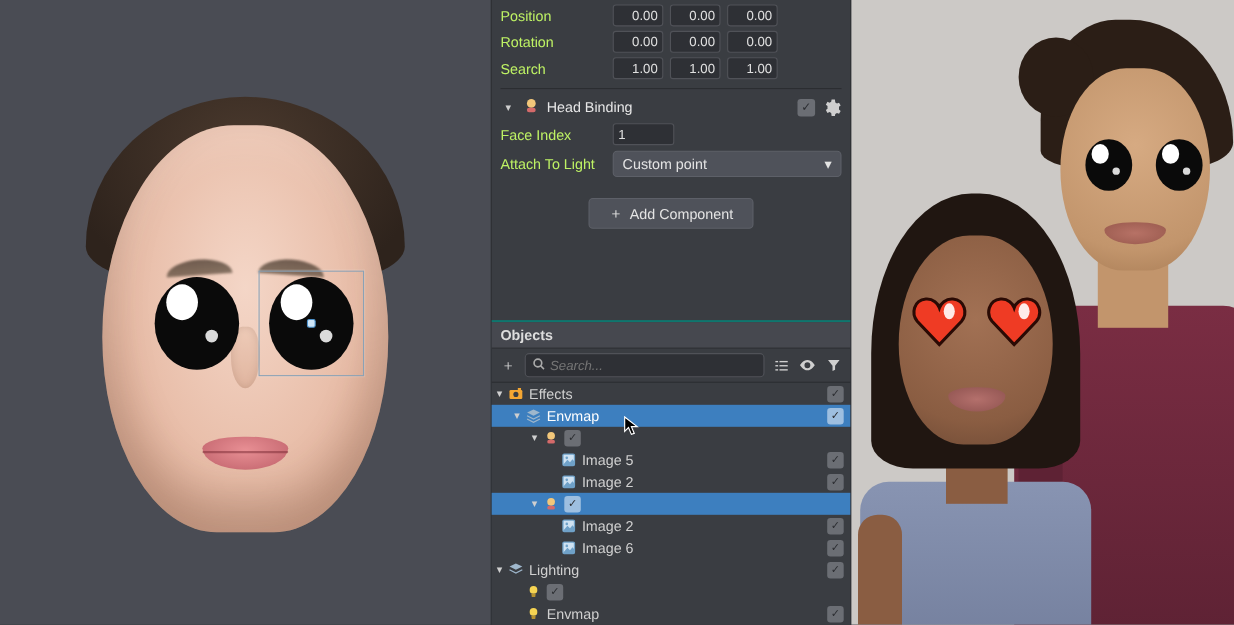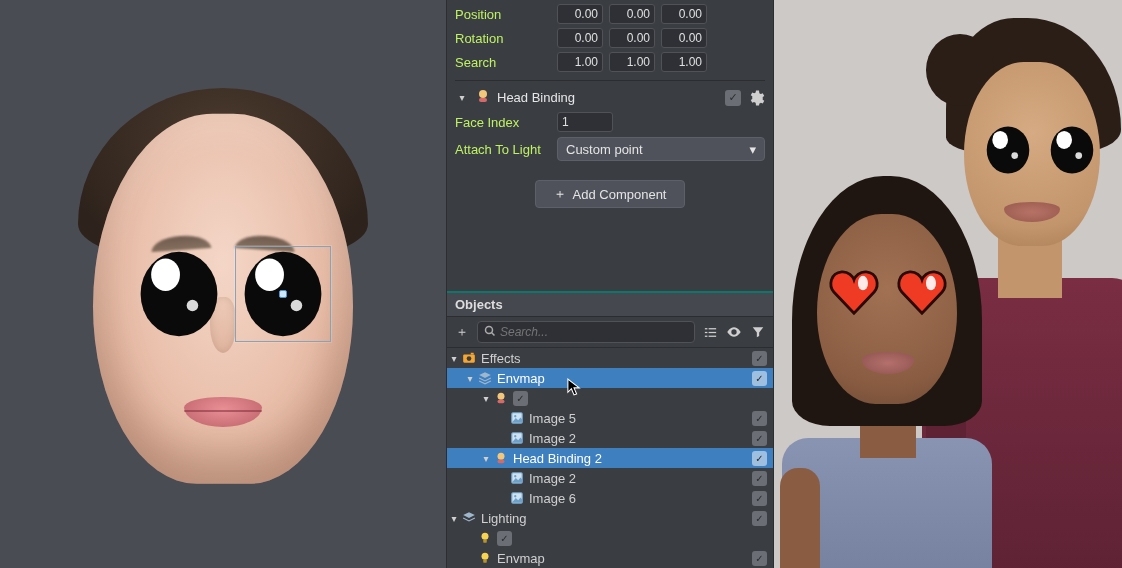--- a/index.html
+++ b/index.html
@@ -541,21 +541,20 @@
         <div class="tree-row selected">
           <span class="tree-indent"></span>
           <span class="tree-indent"></span>
           <span class="tree-arrow">▾</span>
           <span class="tree-icon">
             <svg width="14" height="14" viewBox="0 0 16 16">
               <circle cx="8" cy="6" r="4" fill="#f2c77a"></circle>
               <rect x="4" y="10" width="8" height="4" rx="2" fill="#d46a6a"></rect>
             </svg>
           </span>
-          <span class="tree-label">Head Binding 2</span>
           <span class="tree-chk">✓</span>
         </div>
         <div class="tree-row">
           <span class="tree-indent"></span>
           <span class="tree-indent"></span>
           <span class="tree-indent"></span>
           <span class="tree-arrow"></span>
           <span class="tree-icon">
             <svg width="14" height="14" viewBox="0 0 24 24">
               <rect x="3" y="3" width="18" height="18" rx="2" fill="#cfe2f2" stroke="#6fa1c8" stroke-width="2"></rect>

